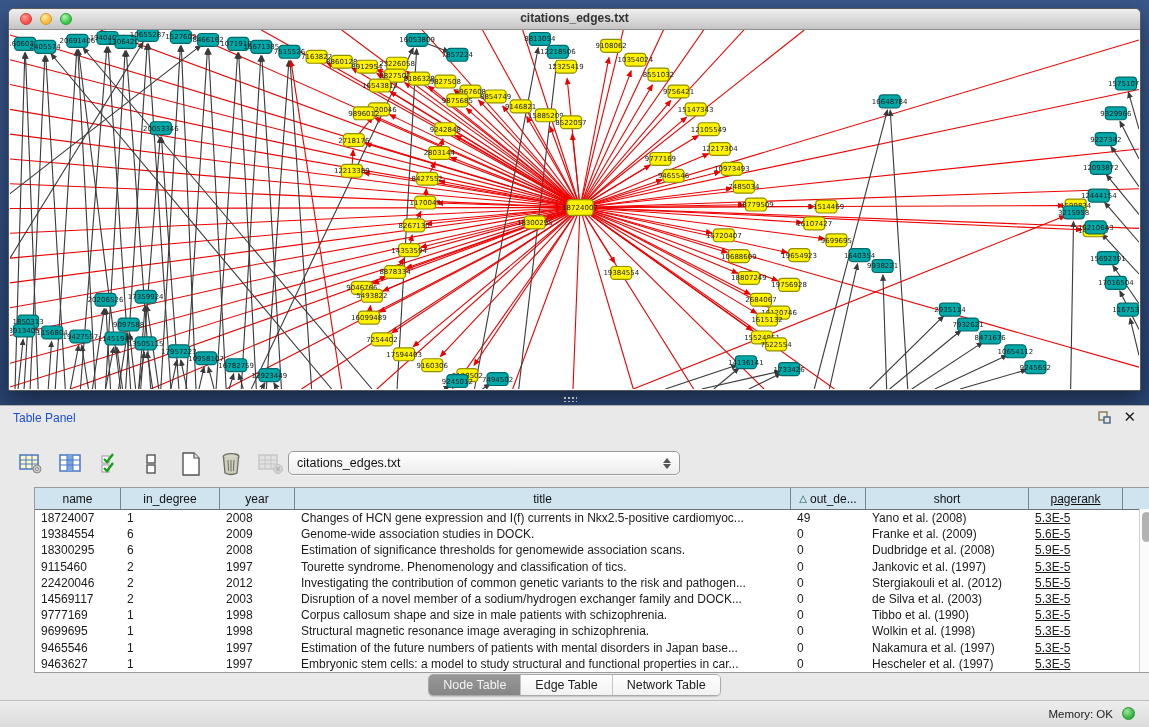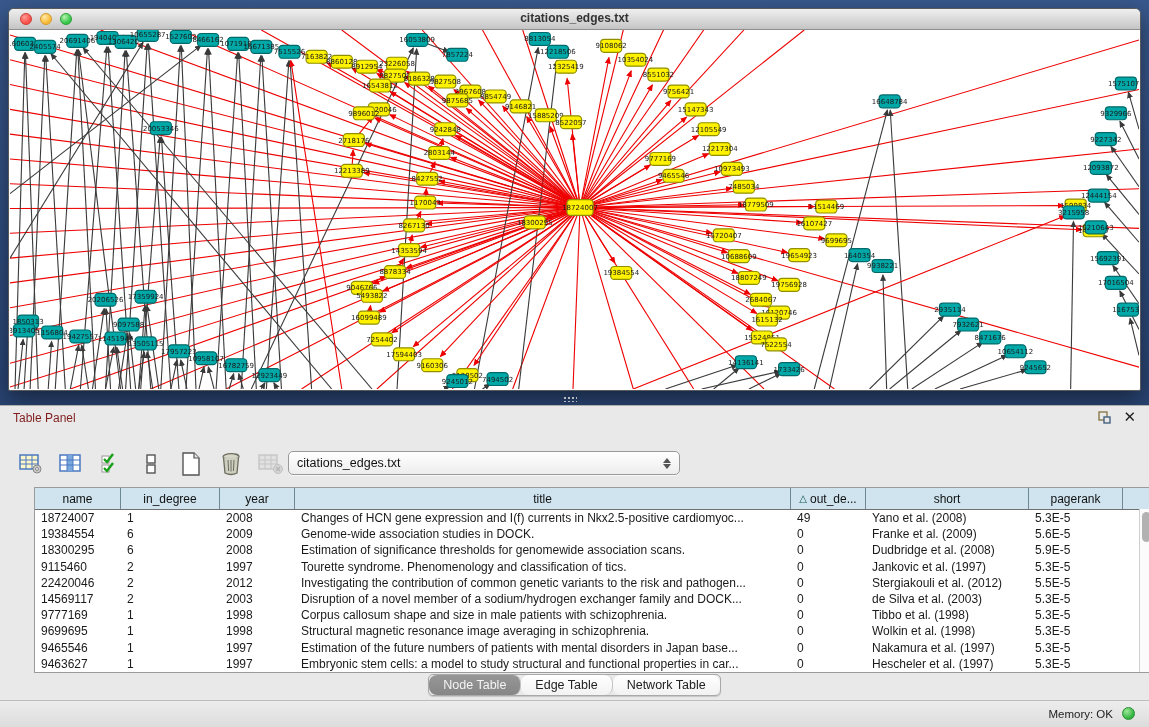--- a/index.html
+++ b/index.html
@@ -24,21 +24,21 @@
   .light.green{background:radial-gradient(circle at 35% 30%,#b7f3b0,#35c648 65%);border:1px solid #2aa138;}
   .canvas{position:absolute;left:1px;top:21px;right:1px;bottom:1px;background:#fff;overflow:hidden;}
   .canvas svg{display:block;width:100%;height:100%;}
   
   .grip{position:absolute;left:563px;top:396px;width:14px;height:6px;
     background:radial-gradient(circle,#c9c9c9 30%,transparent 32%) 0 0/4px 4px repeat;opacity:.9;}
   
   .table-panel{position:absolute;left:0;top:405px;width:1149px;height:322px;
     background:#e9e9e9;border-top:1px solid #aeaeae;box-sizing:border-box;}
   .panel-head{position:absolute;left:0;top:0;width:100%;height:24px;}
-  .panel-title{position:absolute;left:13px;top:5px;font-size:12px;color:#7f1d1d;}
+  .panel-title{position:absolute;left:13px;top:5px;font-size:12px;color:#1d4ed8;}
   .panel-float{position:absolute;right:38px;top:5px;width:16px;height:14px;cursor:pointer;}
   .panel-close{position:absolute;right:13px;top:2px;font-size:15px;font-weight:bold;color:#1d1d1d;cursor:pointer;}
   .toolbar{position:absolute;left:18px;top:42px;height:32px;display:flex;align-items:center;gap:14px;}
   .tool{width:26px;height:26px;display:flex;align-items:center;justify-content:center;cursor:pointer;}
   .tool.disabled{opacity:.45;cursor:default;}
   .fx{font-family:"Liberation Serif","DejaVu Serif",serif;font-style:italic;font-weight:bold;font-size:15px;color:#222;}
   .combo{position:absolute;left:288px;top:45px;width:392px;height:24px;box-sizing:border-box;
     border:1px solid #9a9a9a;border-radius:5px;background:linear-gradient(180deg,#ffffff,#ededed);
     box-shadow:0 1px 0 rgba(255,255,255,.7);font-size:12.5px;color:#111;
     display:flex;align-items:center;padding:0 8px;cursor:pointer;}
@@ -49,30 +49,30 @@
   
   .grid{position:absolute;left:14px;top:81px;width:1121px;height:186px;background:#fff;
     border:1px solid #9b9b9b;box-sizing:border-box;overflow:hidden;margin-left:20px;}
   .thead{display:flex;height:21px;background:#cfe4ef;border-bottom:1px solid #707070;}
   .th{box-sizing:border-box;border-right:1px solid #6f8896;font-size:12px;color:#111;
     display:flex;align-items:center;justify-content:center;gap:3px;cursor:pointer;overflow:hidden;white-space:nowrap;}
   .th .sort{color:#155;font-size:10px;}
   .tbody{position:relative;}
   .tr{display:flex;height:16.2px;line-height:16.2px;font-size:12px;color:#1a1a1a;cursor:default;white-space:nowrap;}
   .td{box-sizing:border-box;padding-left:6px;overflow:hidden;}
-  .c0{width:86px;}.c1{width:99px;}.c2{width:75px;}.c3{width:496px;}.c4{width:75px;}.c5{width:163px;}.c6{width:94px;}
+  .c0{width:86px;}.c1{width:99px;}.c2{width:75px;}.c3{width:496px;}.c4{width:75px;}.c5{width:163px;}.c6{width:94px;text-decoration:underline;}
   .cfill{flex:1;border-right:none !important;}
   .vscroll{position:absolute;right:0;top:21px;bottom:0;width:14px;background:#fbfbfb;border-left:1px solid #d0d0d0;}
   .vthumb{position:absolute;left:2px;top:3px;width:9px;height:30px;border-radius:5px;background:#b2b2b2;cursor:pointer;}
   
   .tabbar{position:absolute;left:0;top:268px;width:100%;display:flex;justify-content:center;}
   .tabgroup{display:flex;border:1px solid #a9a9a9;border-radius:5px;overflow:hidden;
     box-shadow:0 1px 1px rgba(0,0,0,.15);}
   .tab{padding:3px 14px;font-size:12.5px;background:linear-gradient(180deg,#ffffff,#f2f2f2);
-    color:#222;border-right:1px solid #c3c3c3;cursor:pointer;border-radius:8px;}
+    color:#222;border-right:1px solid #c3c3c3;cursor:pointer;}
   .tab:last-child{border-right:none;}
   .tab.selected{background:linear-gradient(180deg,#979797,#868686);color:#f4f4f4;}
   
   .statusbar{position:absolute;left:0;bottom:0;width:100%;height:26px;
     background:linear-gradient(180deg,#ededed,#dcdcdc);border-top:1px solid #bdbdbd;margin-top:7px;}
   .mem{position:absolute;right:36px;top:7px;font-size:11.5px;color:#222;}
   .memdot{position:absolute;right:14px;top:6px;width:13px;height:13px;border-radius:50%;
     background:radial-gradient(circle at 35% 30%,#9de89a,#2fb13c 70%);border:1px solid #269232;box-sizing:border-box;}
 </style>
 </head>
@@ -928,21 +928,21 @@
           <div class="td c4">0</div>
           <div class="td c5">de Silva et al. (2003)</div>
           <div class="td c6">5.3E-5</div>
         </div>
         <div class="tr">
           <div class="td c0">9777169</div>
           <div class="td c1">1</div>
           <div class="td c2">1998</div>
           <div class="td c3">Corpus callosum shape and size in male patients with schizophrenia.</div>
           <div class="td c4">0</div>
-          <div class="td c5">Tibbo et al. (1998)</div>
+          <div class="td c5">Tibbo et al. (1990)</div>
           <div class="td c6">5.3E-5</div>
         </div>
         <div class="tr">
           <div class="td c0">9699695</div>
           <div class="td c1">1</div>
           <div class="td c2">1998</div>
           <div class="td c3">Structural magnetic resonance image averaging in schizophrenia.</div>
           <div class="td c4">0</div>
           <div class="td c5">Wolkin et al. (1998)</div>
           <div class="td c6">5.3E-5</div>

